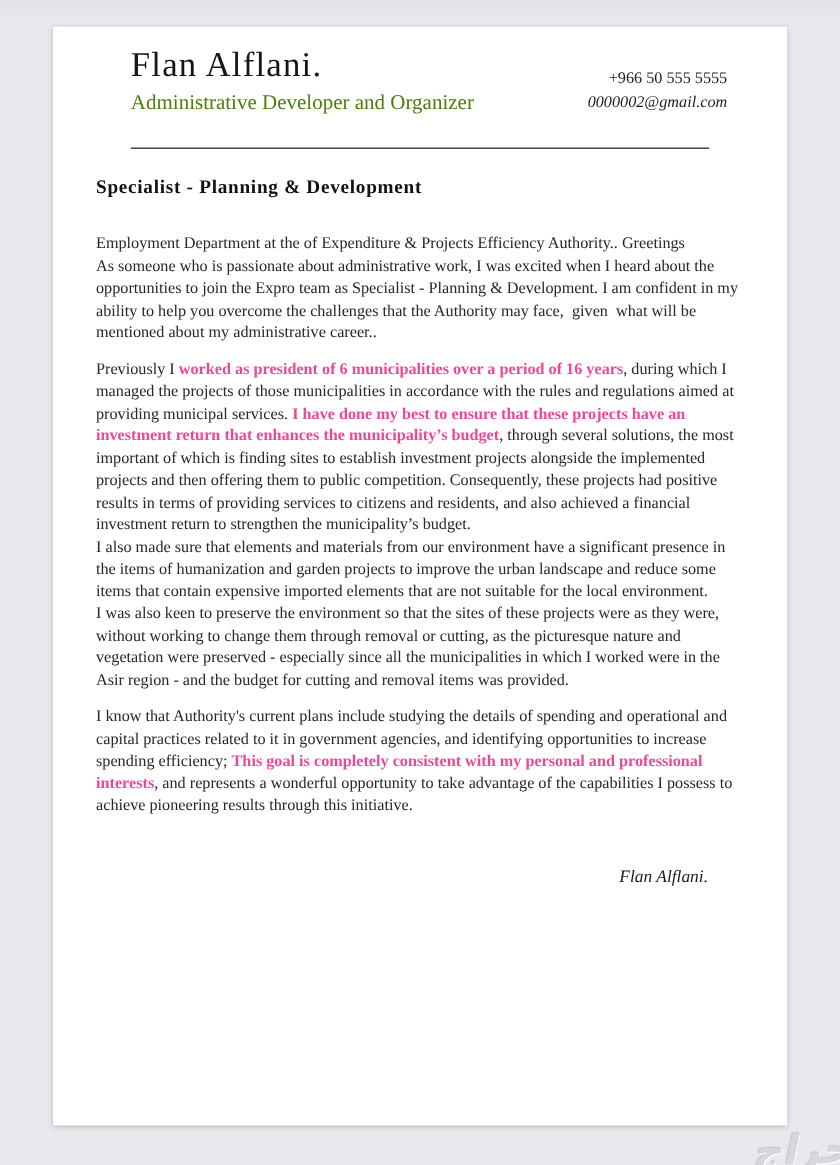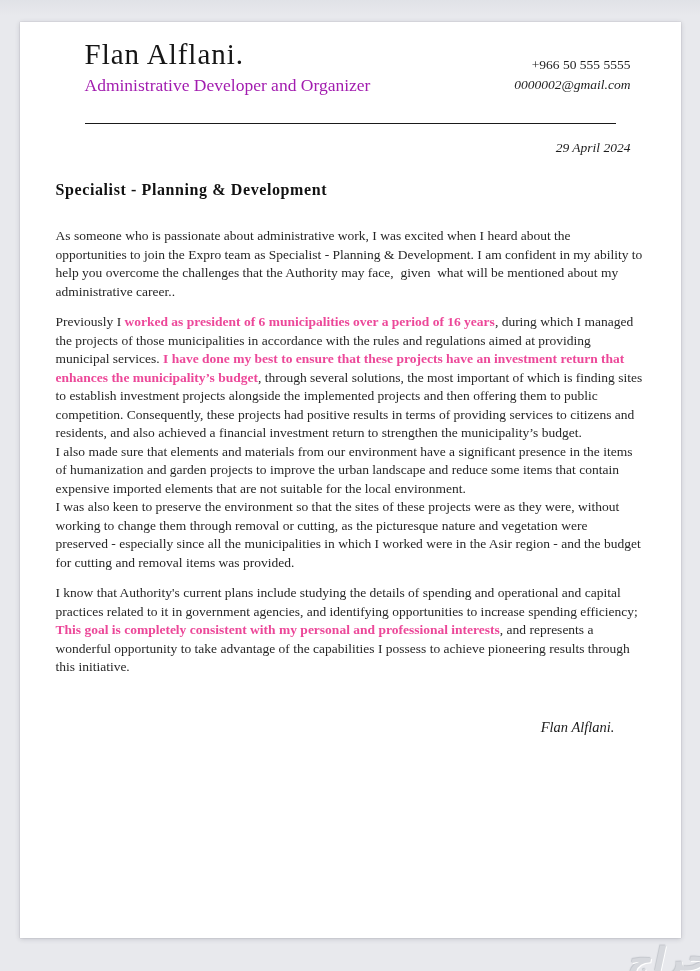--- a/index.html
+++ b/index.html
@@ -16,21 +16,21 @@
     background:var(--background);
   }
   .stage{
     position:relative;
     width:700px;height:971px;
     overflow:hidden;
     background:linear-gradient(180deg,#e0e2e7 0px,var(--background) 16px);
   }
   .page{
     position:relative;
-    width:661px;
+    width:612px;
     min-height:916px;
     margin:22px auto 0 auto;
     background:var(--paper);
     box-shadow:0 1px 5px rgba(40,45,60,0.20), 0 0 1px rgba(40,45,60,0.25);
     padding:14px 0 60px 0;
     color:var(--text);
   }
   
   .header{
     display:flex;
@@ -39,21 +39,21 @@
     margin:0 50px 0 65px;
   }
   .name{
     font-size:29px;
     letter-spacing:1px;
     color:#161616;
     line-height:36px;
   }
   .role{
     font-size:17.5px;
-    color:#a21caf;
+    color:#4d7c0f;
     line-height:24px;
     margin-top:1px;
   }
   .contact{
     text-align:right;
     padding-bottom:2px;
     margin-left:48px;
   }
   .phone{
     font-size:13.5px;
@@ -132,26 +132,26 @@
         <div class="role" data-bind="header.title">Administrative Developer and Organizer</div>
       </div>
       <div class="contact">
         <div class="phone" data-bind="header.phone">+966 50 555 5555</div>
         <div class="email" data-bind="header.email">0000002@gmail.com</div>
       </div>
     </div>
 
     <div class="rule"></div>
 
-    <div class="date" data-bind="meta.date">29 April 2024</div>
 
     <div class="subject" data-bind="meta.subject">Specialist - Planning &amp; Development</div>
 
     <div class="body">
       <div class="para">
+          <div data-bind="letter.p1_line1">Employment Department at the of Expenditure &amp; Projects Efficiency Authority.. Greetings</div>
           <div data-bind="letter.p1_line2">As someone who is passionate about administrative work, I was excited when I heard about the opportunities to join the Expro team as Specialist - Planning &amp; Development. I am confident in my ability to help you overcome the challenges that the Authority may face,  given  what will be mentioned about my administrative career..</div>
         </div>
 
       <div class="para">
           <div><span data-bind="letter.p2_s1">Previously I </span><b data-bind="letter.p2_bold1">worked as president of 6 municipalities over a period of 16 years</b><span data-bind="letter.p2_s2">, during which I managed the projects of those municipalities in accordance with the rules and regulations aimed at providing municipal services. </span><b data-bind="letter.p2_bold2">I have done my best to ensure that these projects have an investment return that enhances the municipality’s budget</b><span data-bind="letter.p2_s3">, through several solutions, the most important of which is finding sites to establish investment projects alongside the implemented projects and then offering them to public competition. Consequently, these projects had positive results in terms of providing services to citizens and residents, and also achieved a financial investment return to strengthen the municipality’s budget.</span></div>
           <div data-bind="letter.p3">I also made sure that elements and materials from our environment have a significant presence in the items of humanization and garden projects to improve the urban landscape and reduce some items that contain expensive imported elements that are not suitable for the local environment.</div>
           <div data-bind="letter.p4">I was also keen to preserve the environment so that the sites of these projects were as they were, without working to change them through removal or cutting, as the picturesque nature and vegetation were preserved - especially since all the municipalities in which I worked were in the Asir region - and the budget for cutting and removal items was provided.</div>
         </div>
 
       <div class="para"><span data-bind="letter.p5_s1">I know that Authority's current plans include studying the details of spending and operational and capital practices related to it in government agencies, and identifying opportunities to increase spending efficiency; </span><b data-bind="letter.p5_bold">This goal is completely consistent with my personal and professional interests</b><span data-bind="letter.p5_s2">, and represents a wonderful opportunity to take advantage of the capabilities I possess to achieve pioneering results through this initiative.</span></div>

